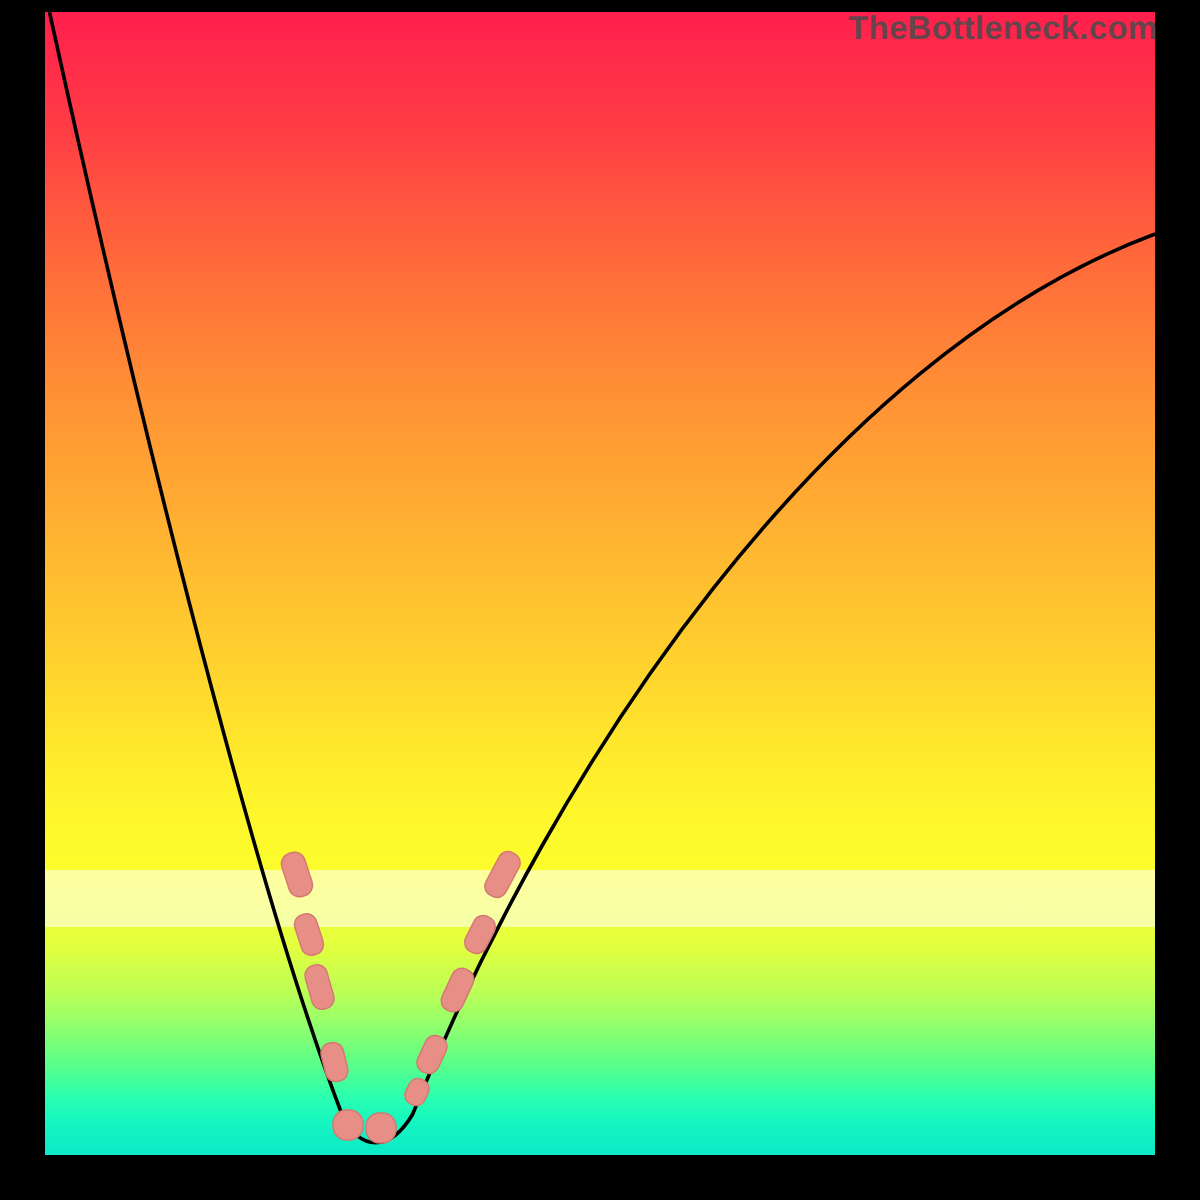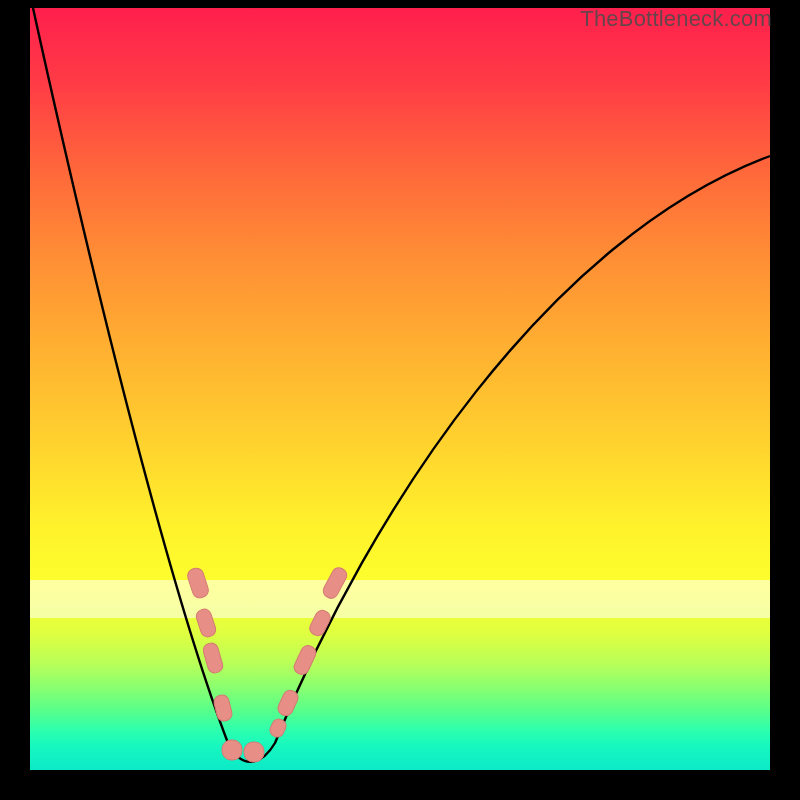--- a/index.html
+++ b/index.html
@@ -41,21 +41,21 @@
     top: 580px;
     width: 740px;
     height: 38px;
     background: rgba(255,255,255,0.55);
   }
   .watermark {
     position: absolute;
     right: 28px;
     top: 6px;
     font-size: 22px;
-    font-weight: 400;
+    font-weight: 700;
     color: #4b4b4b;
     opacity: 0.85;
     letter-spacing: 0.2px;
   }
   .svg-layer {
     position: absolute;
     left: 30px;
     top: 8px;
     width: 740px;
     height: 762px;

